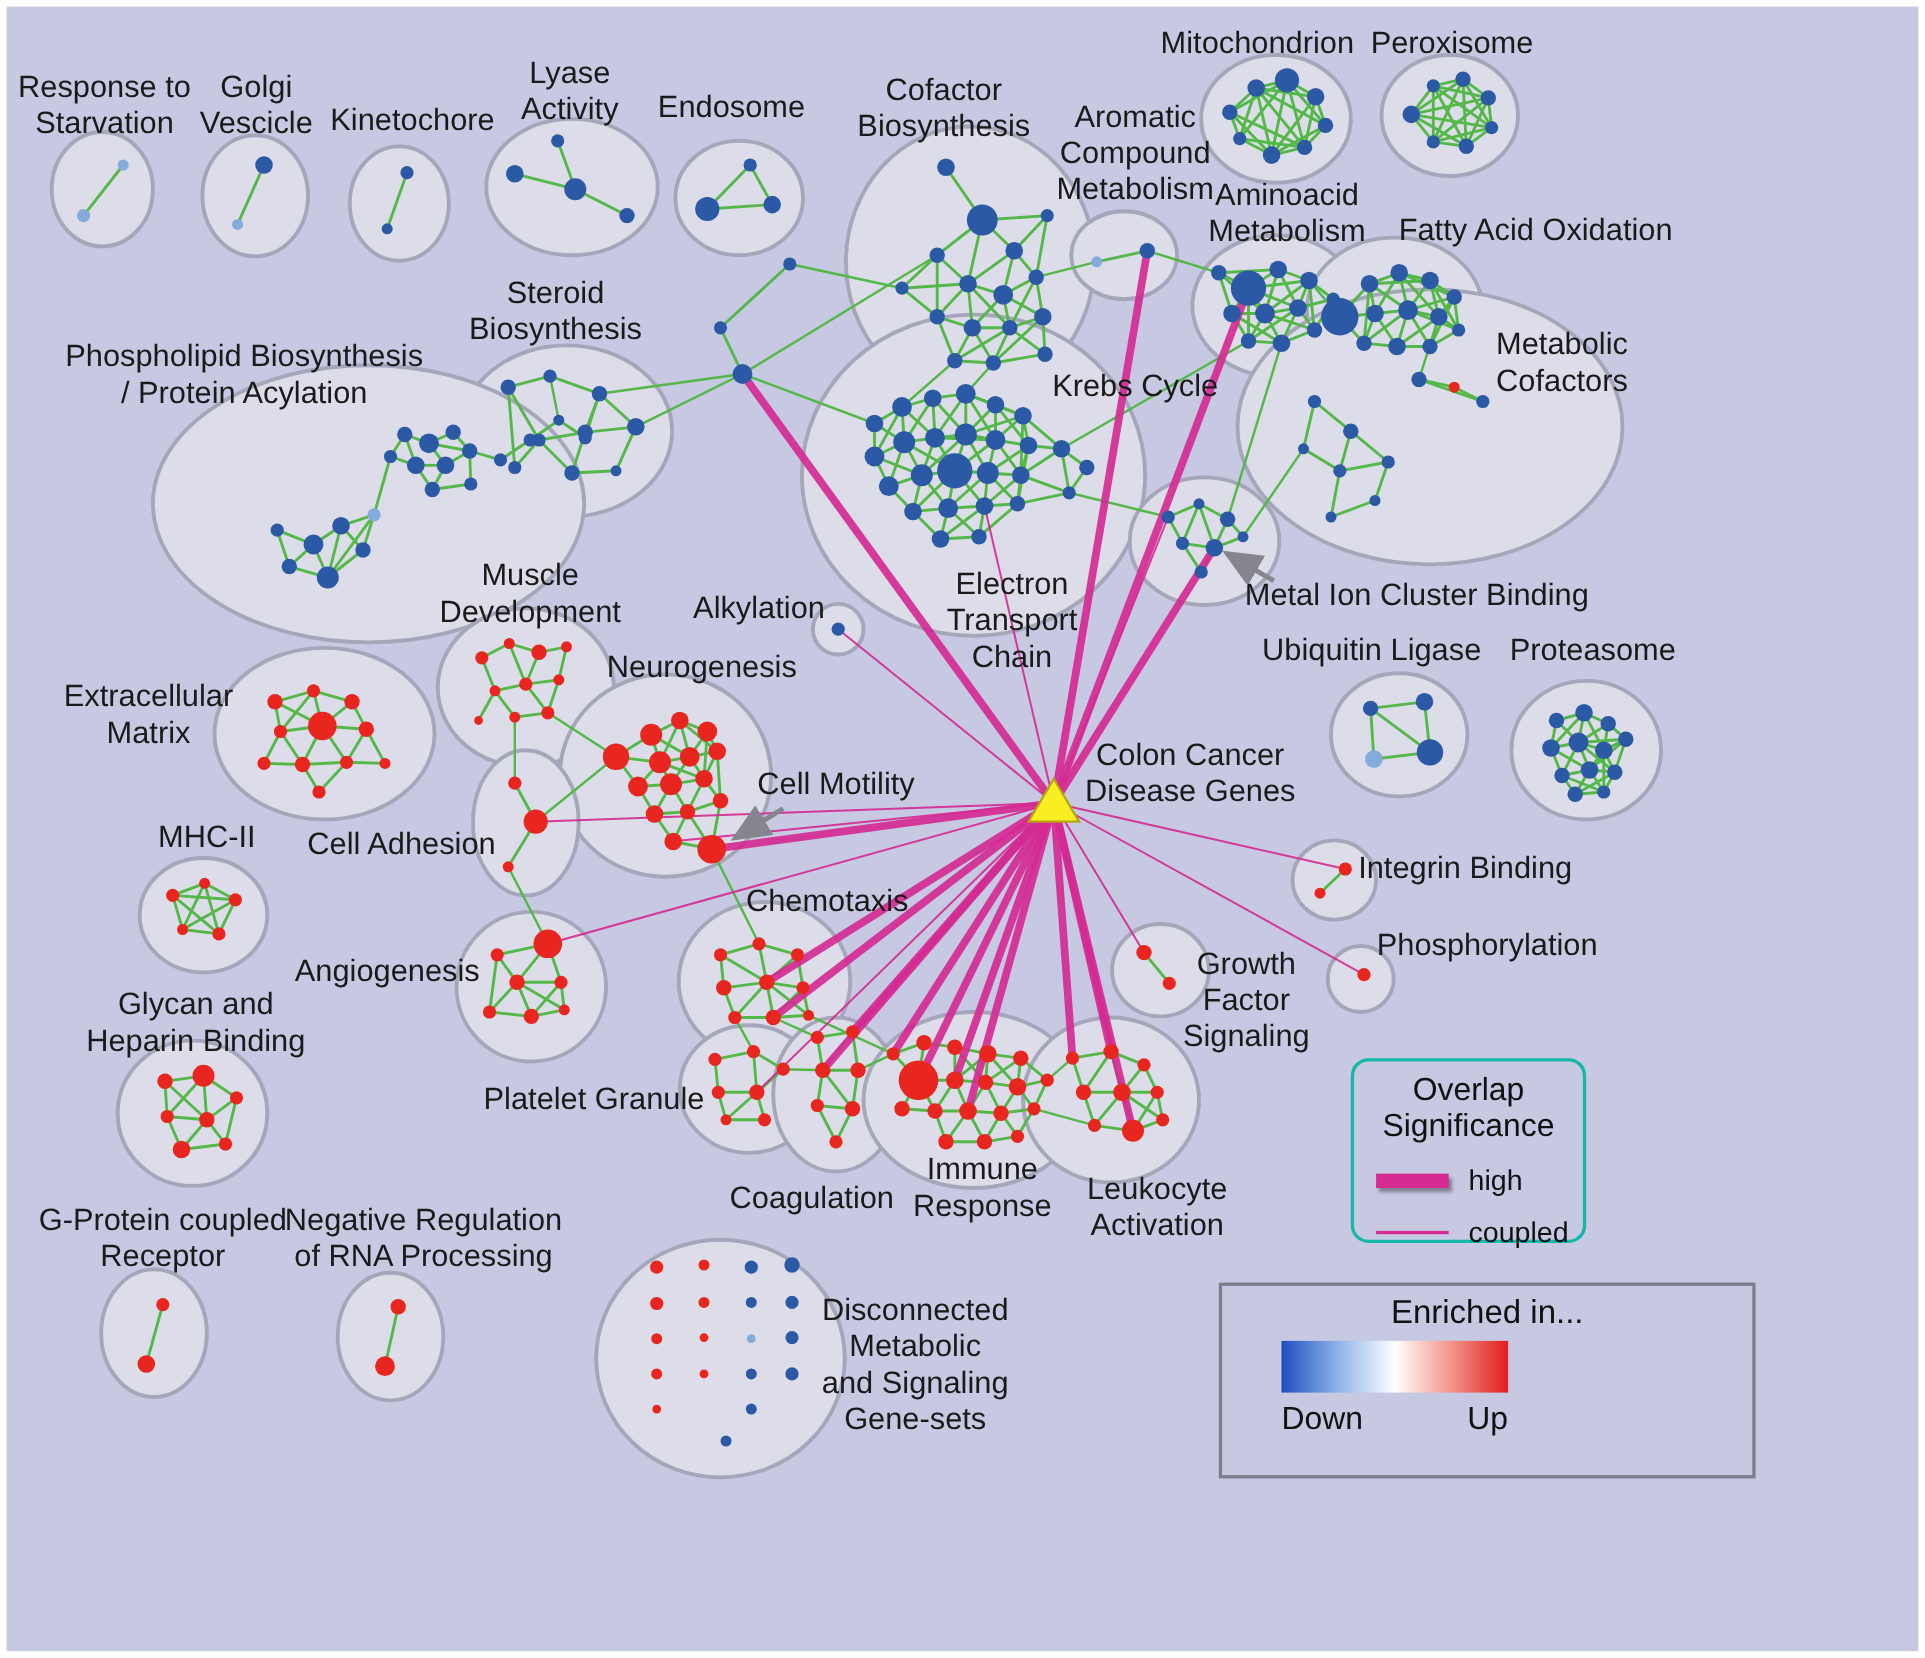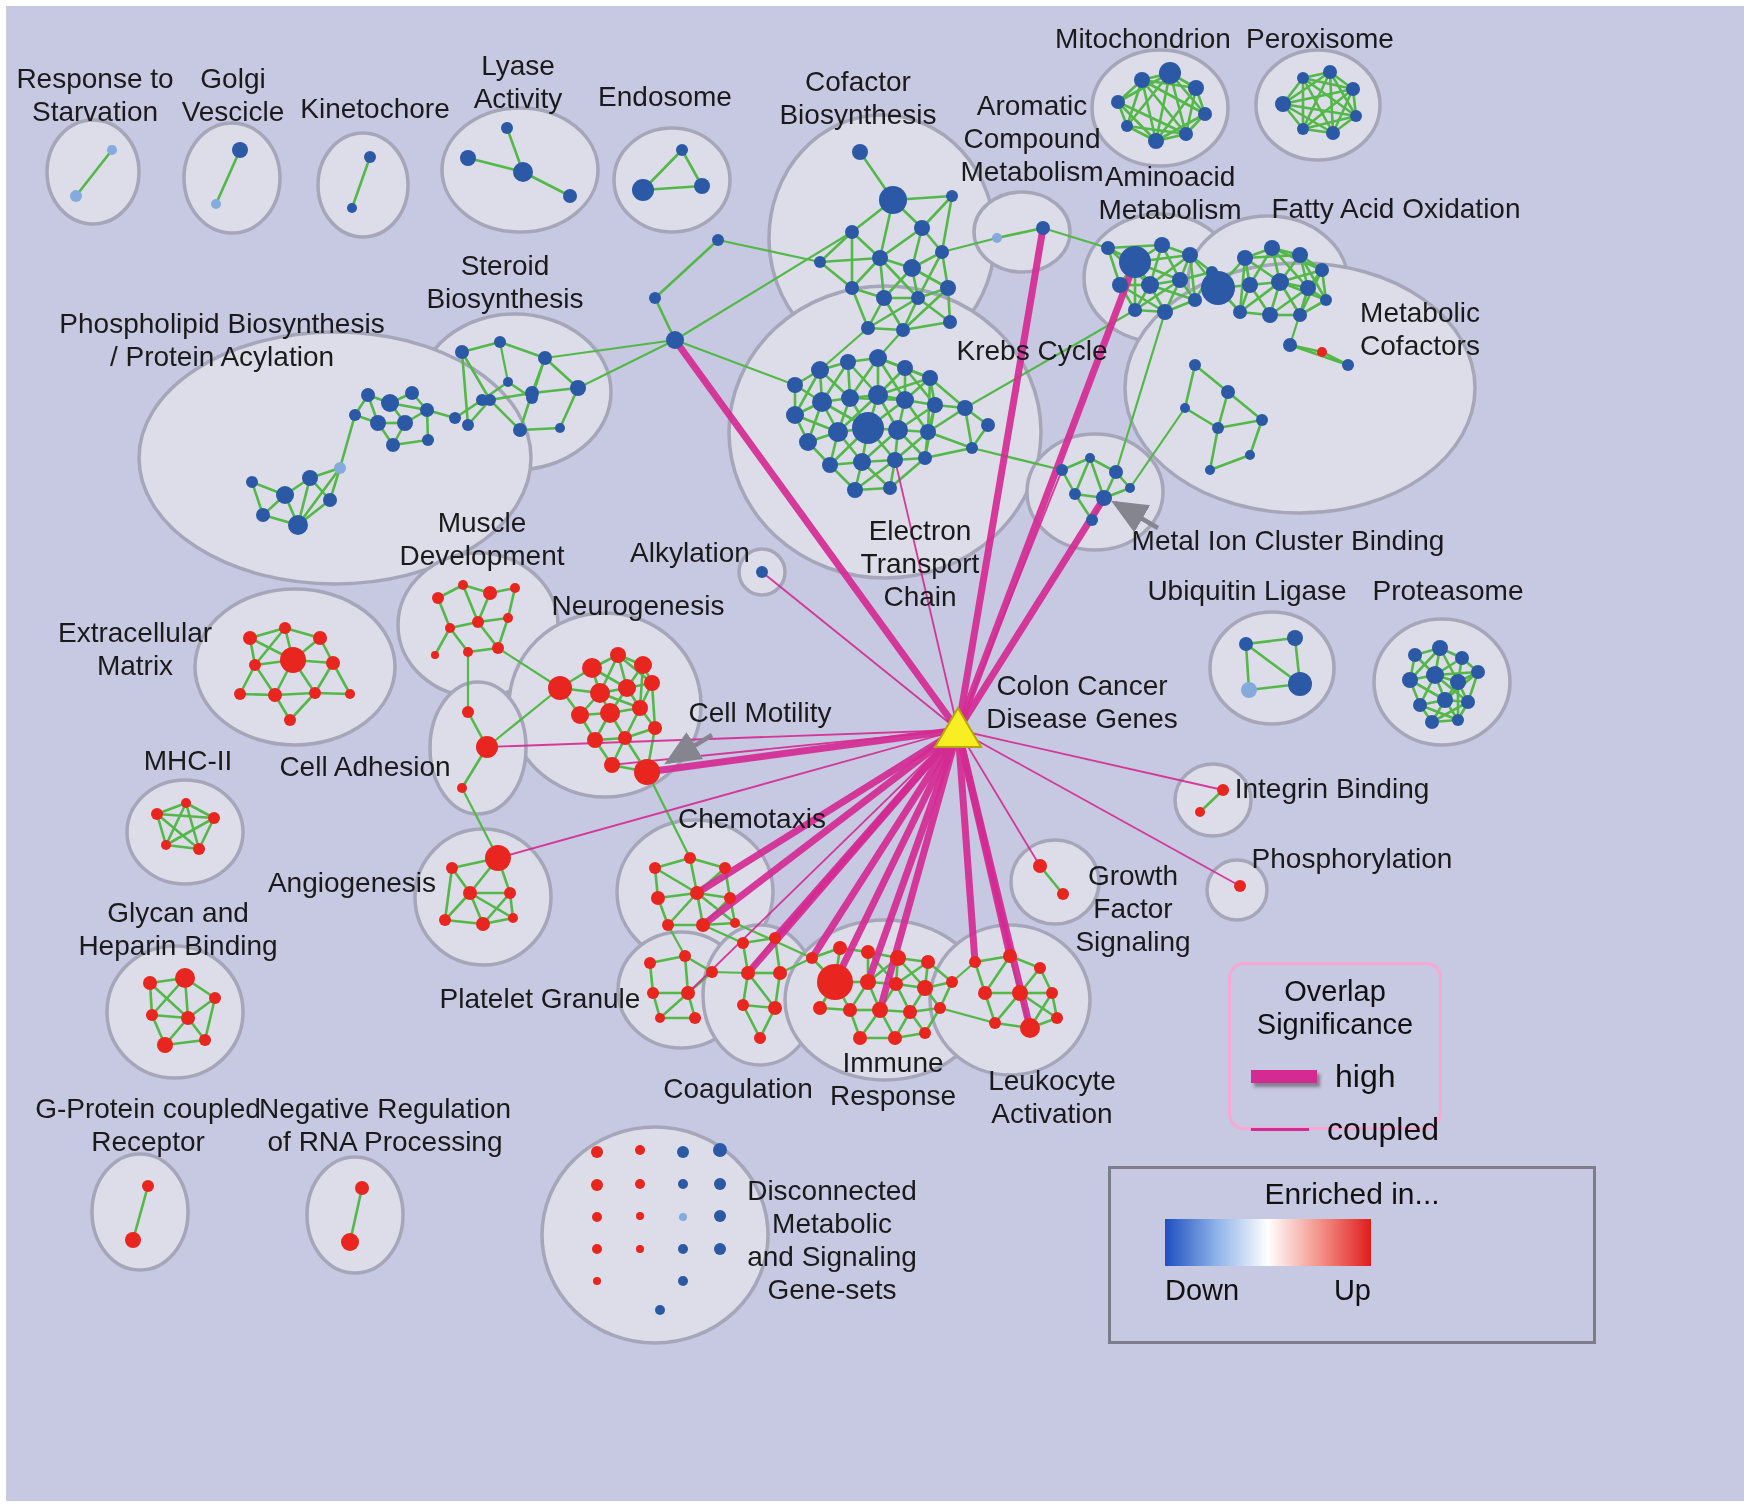--- a/index.html
+++ b/index.html
@@ -1,29 +1,29 @@
 <!DOCTYPE html>
 <html style="--background: #c7c8e1; --cluster-fill: #dcdde8; --cluster-stroke: #a6a6ba; --edge-green: #53b848; --edge-magenta: #d42a92; --node-blue: #2b59a5; --node-light-blue: #85abdc; --node-red: #e8251f; --hub-yellow: #f8ee21; --arrow-gray: #85858f; --gradient-down: #1d4fc0; --gradient-up: #e01d1d;"><head>
 <meta charset="utf-8">
 <style>
   html,body{margin:0;padding:0;background:#ffffff;}
   .canvas{position:relative;width:1750px;height:1507px;background:#ffffff;overflow:hidden;
           font-family:"Liberation Sans", sans-serif;}
   svg{position:absolute;top:0;left:0;z-index:1;}
   svg text{font-family:"Liberation Sans", sans-serif;fill:#1a1a1a;}
   .legend{position:absolute;z-index:2;box-sizing:border-box;color:#111;}
-  .legend-overlap{left:1228px;top:962px;width:214px;height:168px;border:3px solid #f9a8d4;
+  .legend-overlap{left:1228px;top:962px;width:214px;height:168px;border:3px solid #14b8a6;
                   border-radius:16px;}
   .legend-overlap .title{font-size:29px;text-align:center;margin-top:10px;line-height:1.15;
                          white-space:pre-line;}
   .sig-row{display:flex;align-items:center;gap:18px;margin:16px 0 0 20px;}
   .sig-bar-high{width:66px;height:13px;background:var(--edge-magenta,#d42a92);
                 box-shadow:3px 4px 3px rgba(70,70,80,.55);}
   .sig-bar-moderate{width:66px;height:3px;background:var(--edge-magenta,#d42a92);}
-  .sig-label{font-size:32px;}
+  .sig-label{font-size:26px;}
   .legend-enrichment{left:1108px;top:1166px;width:488px;height:178px;border:3px solid #7d7d8c;}
   .legend-enrichment .title{font-size:30px;text-align:center;margin-top:8px;}
   .enr-body{display:flex;align-items:center;margin-top:8px;}
   .enr-left{margin-left:54px;}
   .enr-gradient{width:206px;height:47px;background:linear-gradient(90deg,#1d4fc0,#8fb2e8,#ffffff,#f2948a,#e01d1d);}
   .enr-ends{display:flex;justify-content:space-between;font-size:29px;margin-top:8px;}
   .enr-note{font-size:27px;text-align:center;white-space:pre-line;line-height:1.2;margin-left:22px;}
 </style>
 </head>
 <body>

